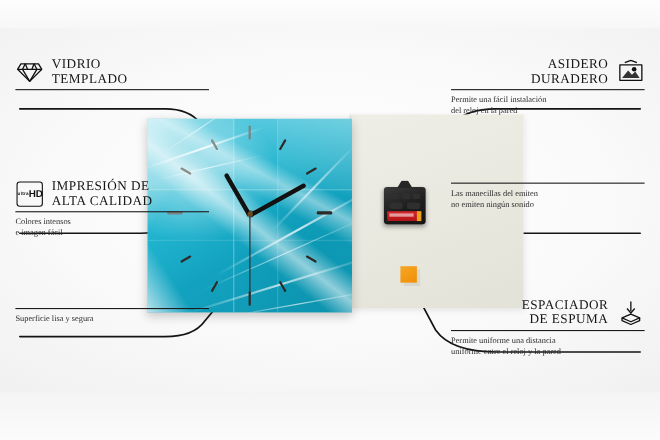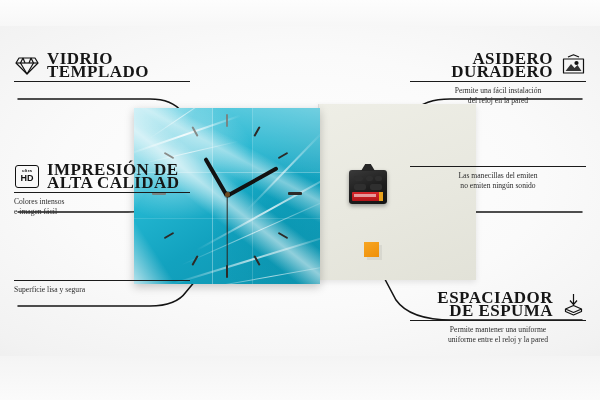--- a/index.html
+++ b/index.html
@@ -79,35 +79,35 @@
     background:linear-gradient(150deg,#f7a623 0%,#ef8f08 100%);
     box-shadow:3px 3px 0 rgba(0,0,0,.06);
   }
 
   
   .feat{position:absolute;width:176px;}
   .feat .head{display:flex;align-items:center;gap:7px;}
   .feat.right .head{flex-direction:row-reverse;}
   .feat .ttl{
     font-family:"Liberation Serif", serif;
-    font-size:17px;font-weight:bold;letter-spacing:.45px;
+    font-size:12px;font-weight:normal;letter-spacing:.45px;
     color:#161616;line-height:13px;text-transform:uppercase;
   }
   .feat.right .ttl{text-align:right;}
   .feat .rule{height:1px;background:#1b1b1b;margin:3px 0 4px 0;width:100%;}
   .feat .sub{
     font-size:7.6px;line-height:9.6px;color:#2b2b2b;
     font-family:"Liberation Serif", serif;
   }
-  .feat.right .sub{text-align:center;font-family:Liberation Serif, serif;}
+  .feat.right .sub{text-align:left;font-family:Liberation Serif, serif;}
   .ico{width:26px;height:26px;flex:0 0 26px;display:flex;align-items:center;justify-content:center;}
   .ico svg{display:block;}
   .hd-box{
     width:22px;height:21px;border:1.6px solid #111;border-radius:3px;
-    display:flex;flex-direction:column;align-items:center;justify-content:center;line-height:1;
+    display:flex;align-items:center;justify-content:flex-start;line-height:1;
   }
   .hd-box .u{font-size:4.2px;font-weight:bold;letter-spacing:.2px;color:#111;
     font-family:"Liberation Sans",sans-serif;}
   .hd-box .h{font-size:9px;font-weight:bold;color:#111;margin-top:.5px;
     font-family:"Liberation Sans",sans-serif;}
 </style>
 </head>
 <body>
 
 <div id="stage">
@@ -262,37 +262,37 @@
   </div>
 
   <div class="feat right" style="left:410px;top:163px;">
     <div class="rule"></div>
     <div class="sub">
       <span>Las manecillas del emiten</span><br>
       <span>no emiten ningún sonido</span>
     </div>
   </div>
 
-  <div class="feat right" style="left:410px;top:291px;">
+  <div class="feat right" style="left:410px;top:271px;">
     <div class="head">
       <span class="ico">
         <svg width="25" height="23" viewBox="0 0 25 23">
           <g fill="none" stroke="#111" stroke-width="1.2" stroke-linejoin="round">
             <path d="M12.5,1 L12.5,10"></path>
             <path d="M9,7.5 L12.5,11.5 L16,7.5"></path>
             <path d="M12.5,12.5 L20.5,16 L12.5,19.5 L4.5,16 Z"></path>
             <path d="M4.5,16 L4.5,18.5 L12.5,22 L20.5,18.5 L20.5,16"></path>
           </g>
         </svg>
       </span>
       <span class="ttl">
         <span>ESPACIADOR</span><br>
         <span>DE ESPUMA</span>
       </span>
     </div>
     <div class="rule"></div>
     <div class="sub">
-      <span>Permite mantener una uniforme</span><br>
+      <span>Permite uniforme una distancia</span><br>
       <span>uniforme entre el reloj y la pared</span>
     </div>
   </div>
 
 </div>
 
 </body></html>

